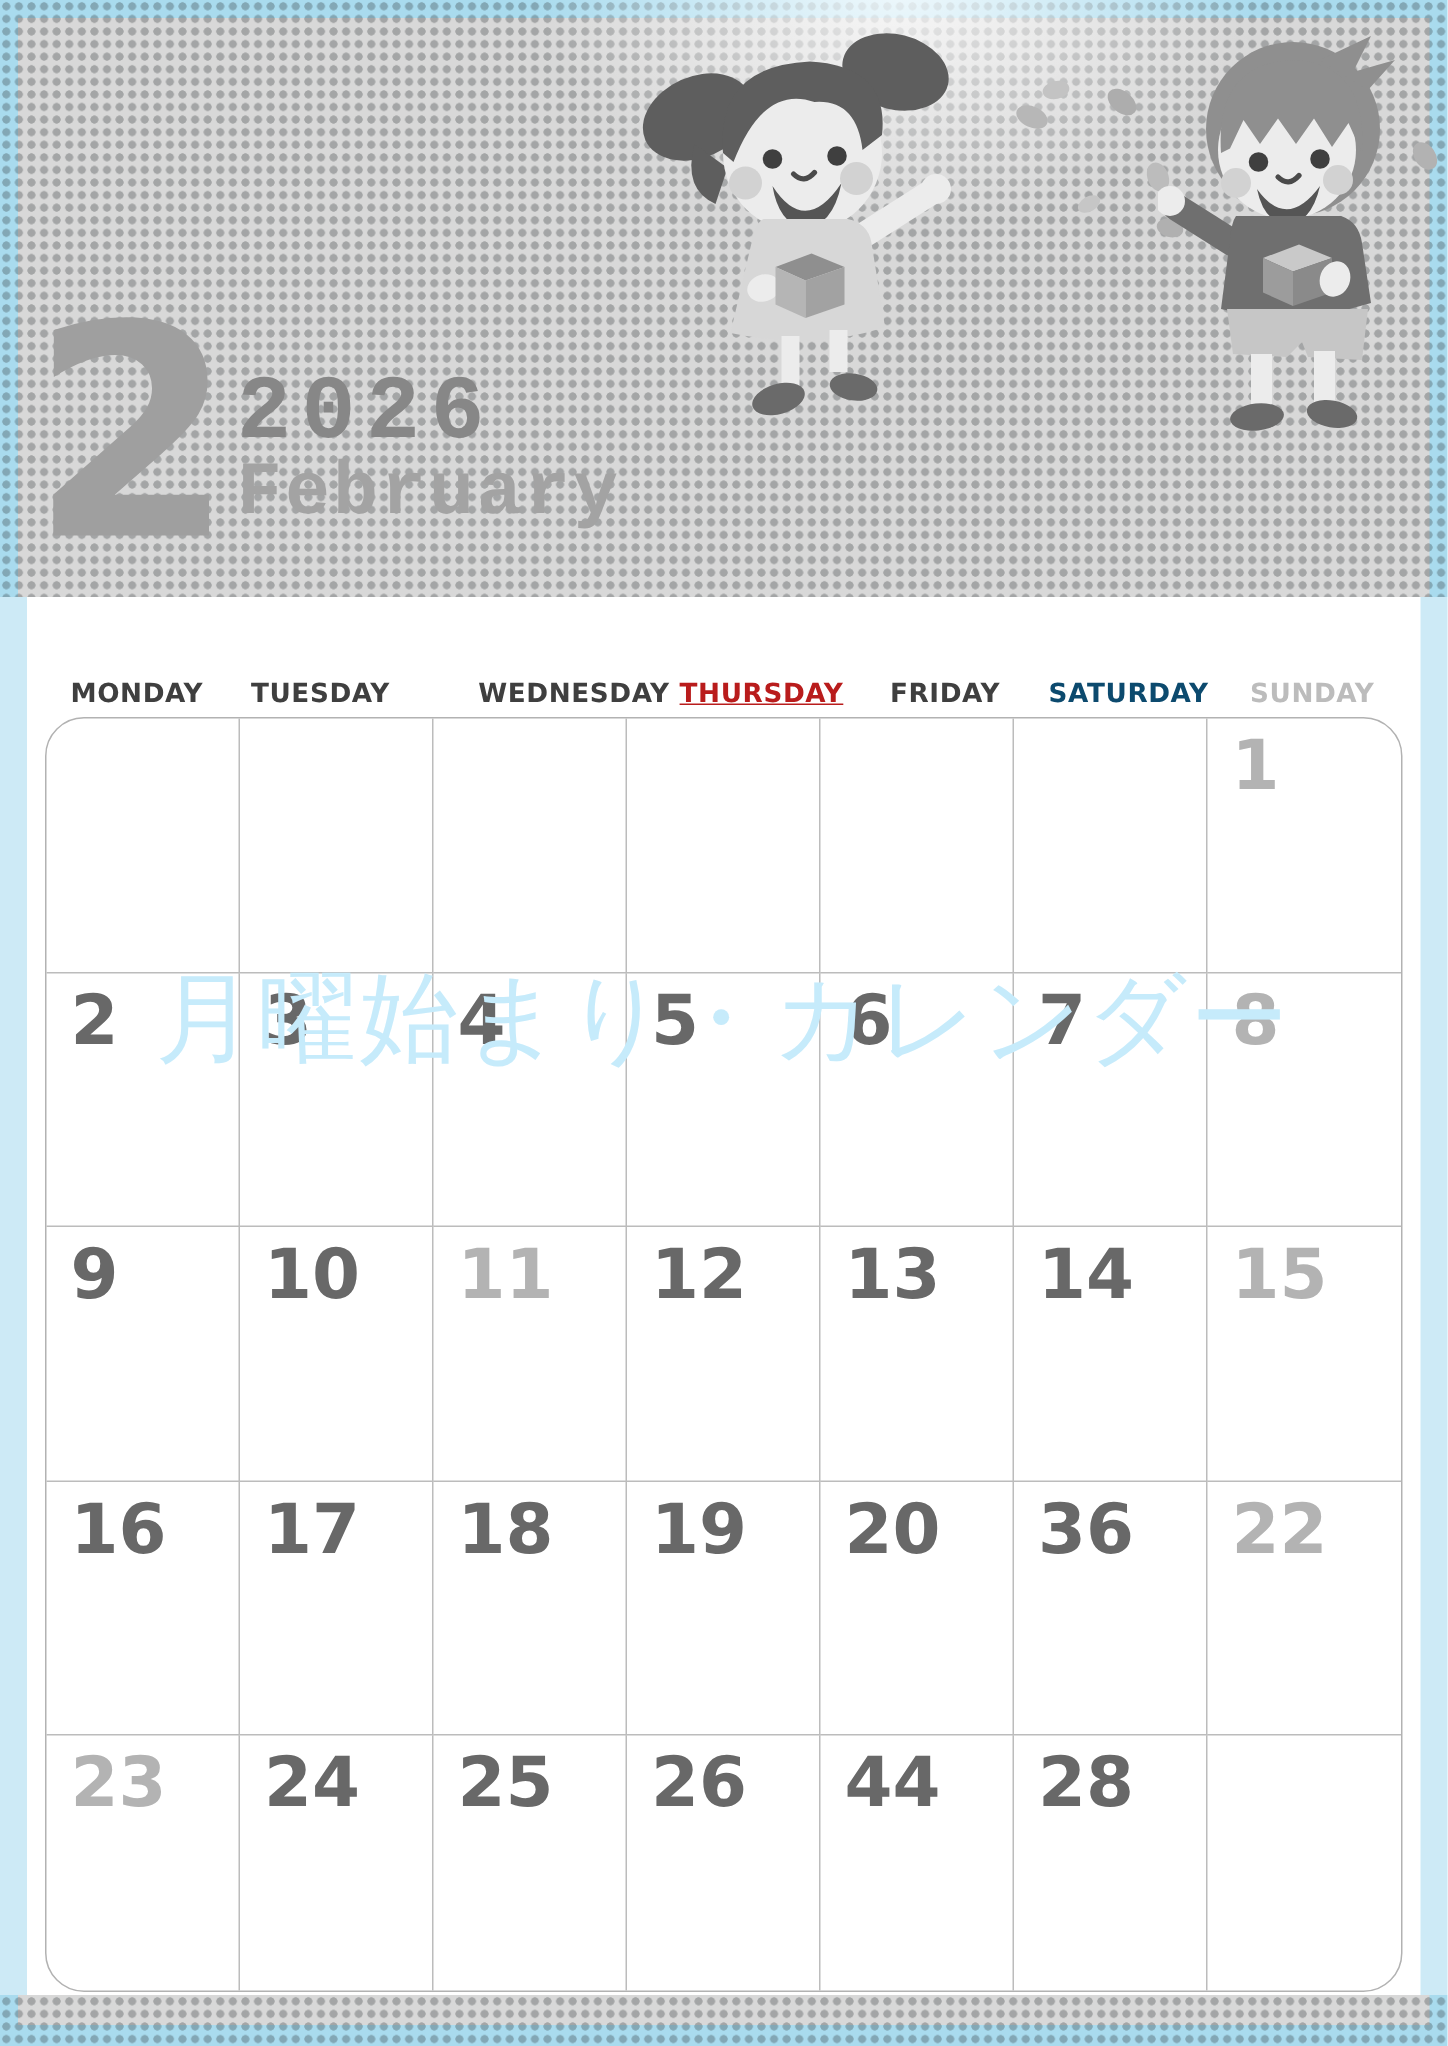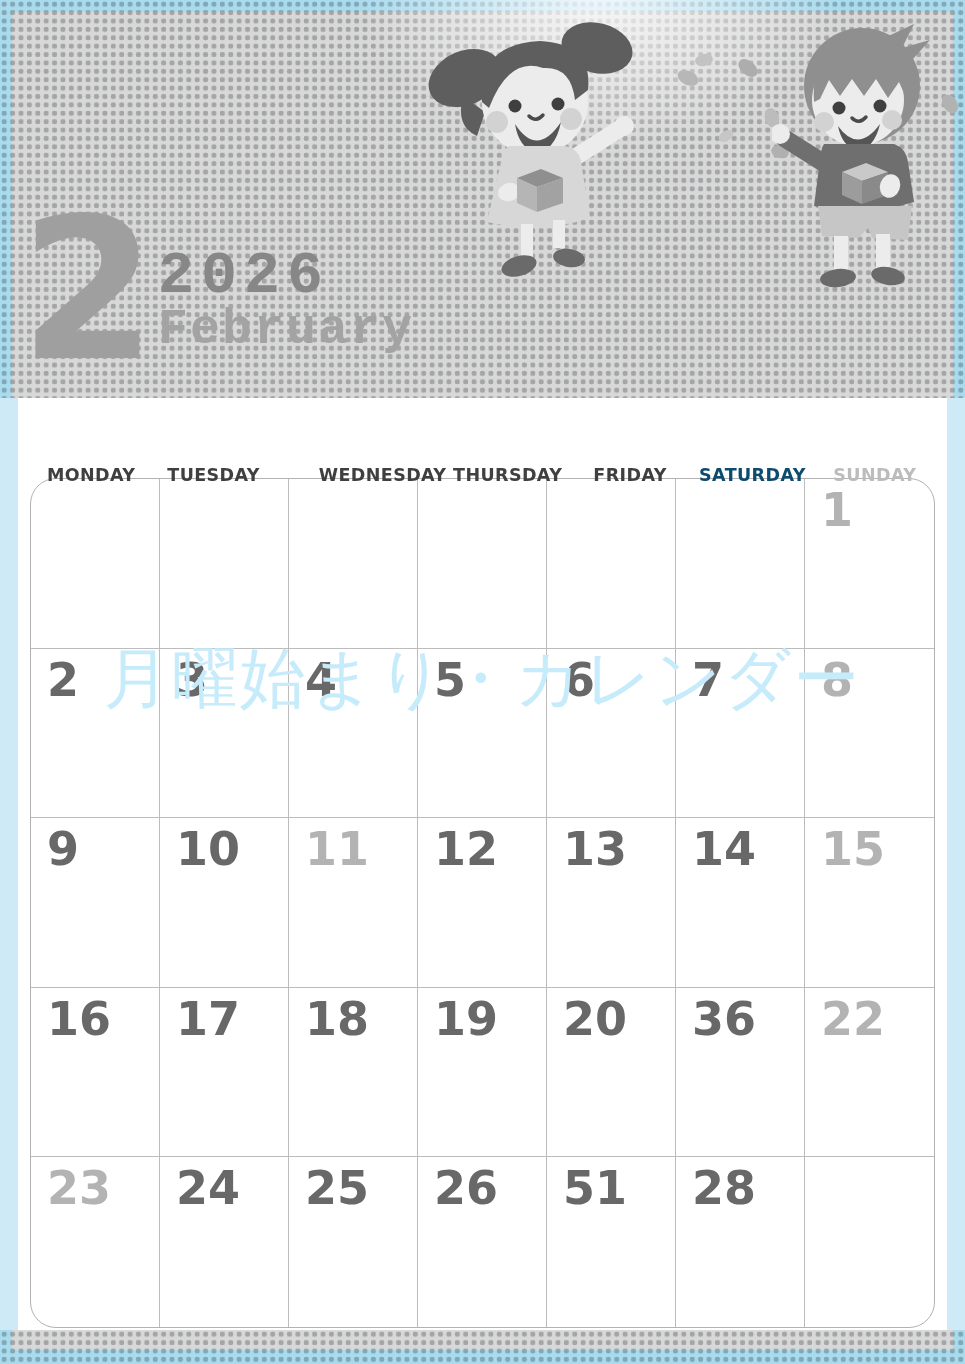--- a/index.html
+++ b/index.html
@@ -20,21 +20,21 @@
   .title-block{position:absolute;left:158px;top:246px;z-index:6;font-family:Liberation Mono, monospace;}
   .title-year{font-size:60px;font-weight:bold;color:#878787;letter-spacing:7px;line-height:1.0;}
   .title-month{font-size:50px;font-weight:bold;color:#a3a3a3;letter-spacing:2px;line-height:0.95;}
 
   .illo{position:absolute;z-index:5;}
 
   
   .page-white{position:absolute;top:398px;bottom:34px;left:18px;right:18px;background:#ffffff;}
 
   
-  .weekday-row{position:absolute;left:30px;top:460px;width:906px;height:30px;display:flex;z-index:3;}
+  .weekday-row{position:absolute;left:30px;top:448px;width:906px;height:30px;display:flex;z-index:3;}
   .weekday-row .wd{flex:1;text-align:center;font-size:17.5px;font-weight:bold;letter-spacing:0.4px;line-height:30px;}
 
   
   .grid-wrap{position:absolute;left:30px;top:478px;width:905px;height:850px;
              border:1.5px solid #b2b2b2;border-radius:26px;background:#fff;
              display:grid;grid-template-columns:repeat(7,1fr);grid-template-rows:repeat(5,1fr);
              box-sizing:border-box;z-index:1;}
   .cell{position:relative;border-right:1px solid #bcbcbc;border-bottom:1px solid #bcbcbc;}
   .cell:nth-child(7n){border-right:none;}
   .cell:nth-child(n+29){border-bottom:none;}
@@ -127,21 +127,21 @@
       <div class="title-month">February</div>
     </div>
   </div>
 
   <div class="page-white"></div>
 
   <div class="weekday-row">
       <div class="wd" style="color: rgb(63, 63, 63);">MONDAY</div>
       <div class="wd" style="color: rgb(63, 63, 63);">TUESDAY</div>
       <div class="wd" style="color: rgb(63, 63, 63); margin-left: 44px;">WEDNESDAY</div>
-      <div class="wd" style="color: #404040;">THURSDAY</div>
+      <div class="wd" style="color: #b91c1c; text-decoration: underline;">THURSDAY</div>
       <div class="wd" style="color: rgb(63, 63, 63);">FRIDAY</div>
       <div class="wd" style="color: #0c4a6e;">SATURDAY</div>
       <div class="wd" style="color: rgb(188, 188, 188);">SUNDAY</div>
     </div>
 
   <div class="grid-wrap">
       <div class="cell"></div>
       <div class="cell"></div>
       <div class="cell"></div>
       <div class="cell"></div>
@@ -219,21 +219,21 @@
       <div class="cell">
         <span class="num">24</span>
       </div>
       <div class="cell">
         <span class="num">25</span>
       </div>
       <div class="cell">
         <span class="num">26</span>
       </div>
       <div class="cell">
-        <span class="num">51</span>
+        <span class="num">44</span>
       </div>
       <div class="cell">
         <span class="num">28</span>
       </div>
       <div class="cell"></div>
     </div>
 
   <div class="watermark">月曜始まり・カレンダー</div>
 
   <div class="bottom-band">

